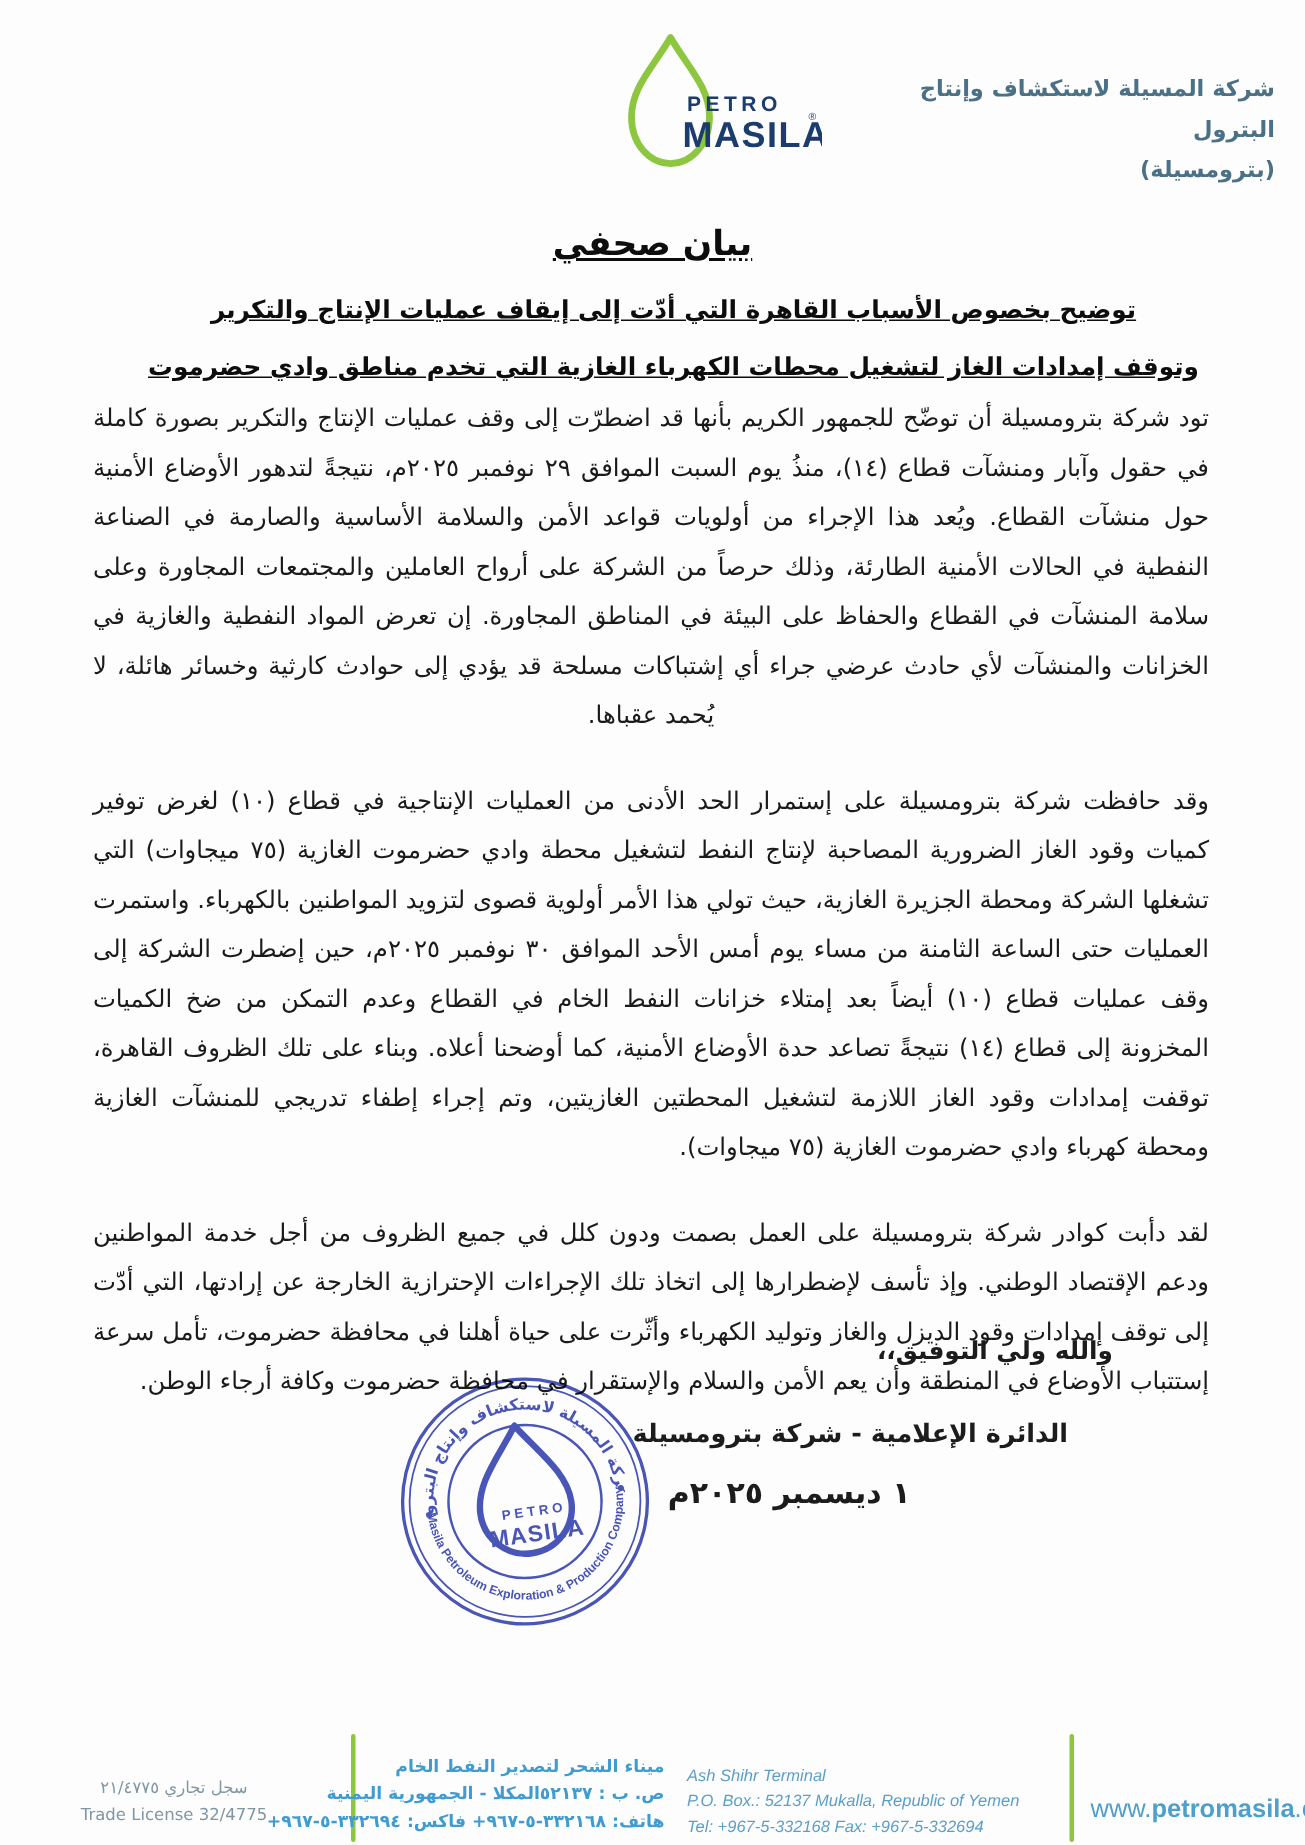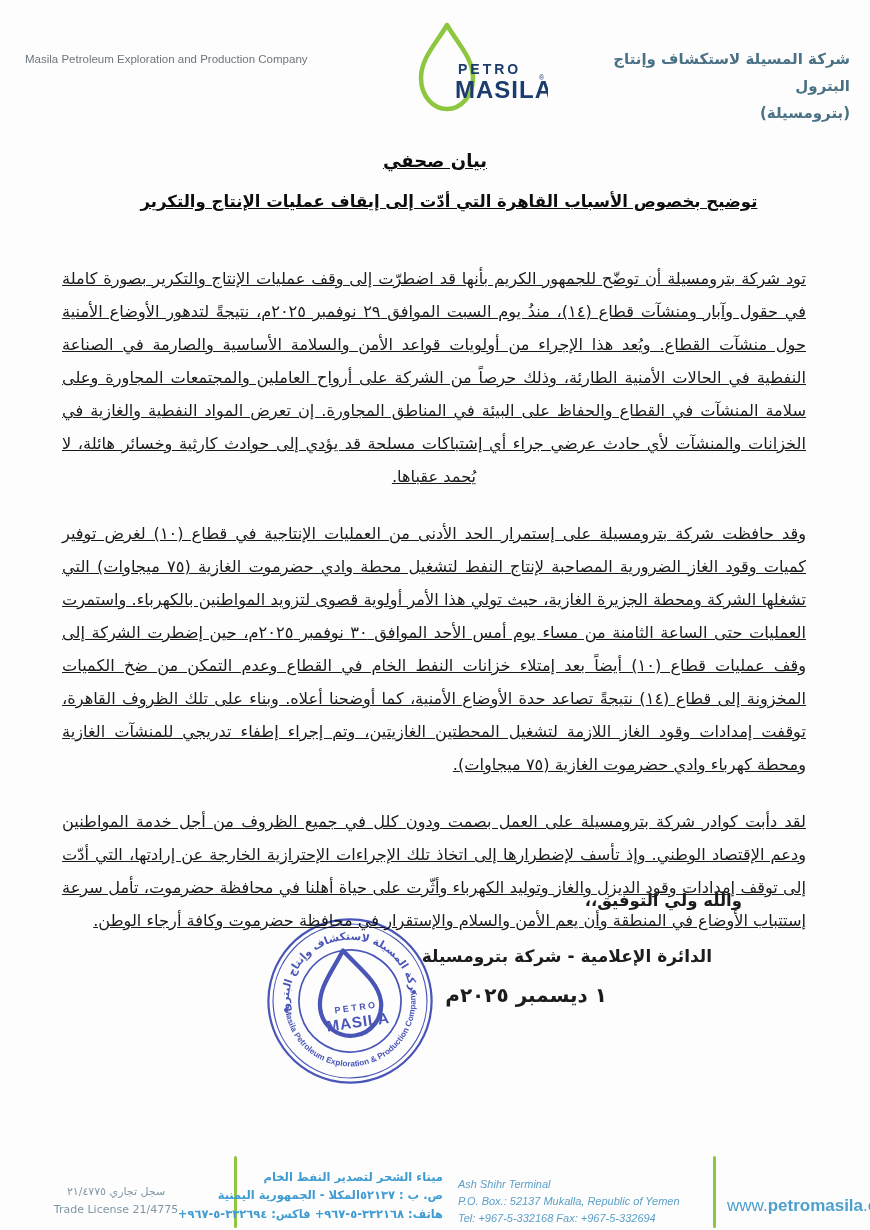--- a/index.html
+++ b/index.html
@@ -19,35 +19,35 @@
     position:absolute; right:20px; top:46px; width:290px;
     direction:rtl; text-align:right;
     font-size:15px; font-weight:bold; line-height:1.8; color:#4b7186;
   }
   
   .titles {
     position:absolute; left:0; right:0; top:150px;
     direction:rtl; text-align:center; color:#0d0d0d;
   }
   .title-main {
-    font-size:18px; font-weight:bold; text-decoration:underline;
+    font-size:23px; font-weight:bold; text-decoration:underline;
     margin-bottom:12px;
   }
   .title-sub {
     font-size:16.5px; font-weight:bold; text-decoration:underline;
     line-height:38px;
     margin-left:28px;
   }
   
   .body-block {
     position:absolute; right:64px; left:62px; top:262px;
     direction:rtl; text-align:justify;
     font-size:16.2px; line-height:33px; color:#1a1a1a;
   }
-  .body-block p { margin:0 0 24px 0;text-decoration:underline; }
+  .body-block p { margin:0 0 24px 0; }
   .body-block p.center-last { text-align-last:center; }
   .body-block p:last-child { margin-bottom:0; }
   
   .dua {
     position:absolute; left:342px; top:891px; width:400px;
     direction:rtl; text-align:right; font-weight:bold; font-size:16.5px;
   }
   .signature {
     position:absolute; right:158px; top:946px;
     direction:rtl; font-weight:bold; font-size:17px; z-index:2;
@@ -89,38 +89,38 @@
     font-size:17px; color:#4d9fcc;
   }
   .website .bold { font-weight:bold; }
 </style>
 </head>
 <body>
 
 <div class="page">
 
   <div class="header-en">
-    <div>Masila Petroleum Exploration and Production Company</div>
   </div>
 
   <svg class="logo-svg" width="150" height="102" viewBox="0 0 150 102">
     <path d="M49,7 C38,26 23,40 23,60 C23,78 35,91 49,91 C63,91 75,78 75,60 C75,40 60,26 49,7 Z" fill="none" stroke="#8dc63f" stroke-width="4.5" stroke-linejoin="round"></path>
     <text x="60" y="56" font-family="Liberation Sans, sans-serif" font-size="14" font-weight="bold" letter-spacing="3" fill="#1d3c6e">PETRO</text>
     <text x="57" y="80" font-family="Liberation Sans, sans-serif" font-size="24" font-weight="bold" letter-spacing="1" fill="#1d3c6e">MASILA</text>
     <text x="141" y="62" font-family="Liberation Sans, sans-serif" font-size="7" fill="#1d3c6e">®</text>
   </svg>
 
   <div class="header-ar">
     <div>شركة المسيلة لاستكشاف وإنتاج البترول</div>
     <div>(بترومسيلة)</div>
   </div>
 
   <div class="titles">
     <div class="title-main">بيان صحفي</div>
     <div class="title-sub">توضيح بخصوص الأسباب القاهرة التي أدّت إلى إيقاف عمليات الإنتاج والتكرير</div>
+    <div class="title-sub">وتوقف إمدادات الغاز لتشغيل محطات الكهرباء الغازية التي تخدم مناطق وادي حضرموت</div>
   </div>
 
   <div class="body-block">
     <p class="center-last">تود شركة بترومسيلة أن توضّح للجمهور الكريم بأنها قد اضطرّت إلى وقف عمليات الإنتاج والتكرير بصورة كاملة في حقول وآبار ومنشآت قطاع (١٤)، منذُ يوم السبت الموافق ٢٩ نوفمبر ٢٠٢٥م، نتيجةً لتدهور الأوضاع الأمنية حول منشآت القطاع. ويُعد هذا الإجراء من أولويات قواعد الأمن والسلامة الأساسية والصارمة في الصناعة النفطية في الحالات الأمنية الطارئة، وذلك حرصاً من الشركة على أرواح العاملين والمجتمعات المجاورة وعلى سلامة المنشآت في القطاع والحفاظ على البيئة في المناطق المجاورة. إن تعرض المواد النفطية والغازية في الخزانات والمنشآت لأي حادث عرضي جراء أي إشتباكات مسلحة قد يؤدي إلى حوادث كارثية وخسائر هائلة، لا يُحمد عقباها.</p>
     <p>وقد حافظت شركة بترومسيلة على إستمرار الحد الأدنى من العمليات الإنتاجية في قطاع (١٠) لغرض توفير كميات وقود الغاز الضرورية المصاحبة لإنتاج النفط لتشغيل محطة وادي حضرموت الغازية (٧٥ ميجاوات) التي تشغلها الشركة ومحطة الجزيرة الغازية، حيث تولي هذا الأمر أولوية قصوى لتزويد المواطنين بالكهرباء. واستمرت العمليات حتى الساعة الثامنة من مساء يوم أمس الأحد الموافق ٣٠ نوفمبر ٢٠٢٥م، حين إضطرت الشركة إلى وقف عمليات قطاع (١٠) أيضاً بعد إمتلاء خزانات النفط الخام في القطاع وعدم التمكن من ضخ الكميات المخزونة إلى قطاع (١٤) نتيجةً تصاعد حدة الأوضاع الأمنية، كما أوضحنا أعلاه. وبناء على تلك الظروف القاهرة، توقفت إمدادات وقود الغاز اللازمة لتشغيل المحطتين الغازيتين، وتم إجراء إطفاء تدريجي للمنشآت الغازية ومحطة كهرباء وادي حضرموت الغازية (٧٥ ميجاوات).</p>
     <p>لقد دأبت كوادر شركة بترومسيلة على العمل بصمت ودون كلل في جميع الظروف من أجل خدمة المواطنين ودعم الإقتصاد الوطني. وإذ تأسف لإضطرارها إلى اتخاذ تلك الإجراءات الإحترازية الخارجة عن إرادتها، التي أدّت إلى توقف إمدادات وقود الديزل والغاز وتوليد الكهرباء وأثّرت على حياة أهلنا في محافظة حضرموت، تأمل سرعة إستتباب الأوضاع في المنطقة وأن يعم الأمن والسلام والإستقرار في محافظة حضرموت وكافة أرجاء الوطن.</p>
   </div>
 
   <div class="dua">والله ولي التوفيق،،</div>
   <div class="signature">الدائرة الإعلامية - شركة بترومسيلة</div>
@@ -147,21 +147,21 @@
     <path d="M100,40 C85,62 64,80 64,105 a36,36 0 0 0 72,0 C136,82 115,62 100,40 Z" fill="none" stroke="#2f3daf" stroke-width="5" stroke-linejoin="round"></path>
     <text x="106" y="112" text-anchor="middle" font-size="10.5" font-weight="bold" letter-spacing="3" fill="#2f3daf" font-family="Liberation Sans, sans-serif">PETRO</text>
     <text x="106" y="132" text-anchor="middle" font-size="18" font-weight="bold" letter-spacing="1" fill="#2f3daf" font-family="Liberation Sans, sans-serif">MASILA</text>
   </svg>
 
   <div class="footer-divider divider-1"></div>
   <div class="footer-divider divider-2"></div>
 
   <div class="license">
     <div class="ar">سجل تجاري ٢١/٤٧٧٥</div>
-    <div>Trade License 21/4775</div>
+    <div>Trade License 32/4775</div>
   </div>
 
   <div class="terminal-ar">
     <div>ميناء الشحر لتصدير النفط الخام</div>
     <div>ص. ب : ٥٢١٣٧المكلا - الجمهورية اليمنية</div>
     <div>هاتف: ٣٣٢١٦٨-٥-٩٦٧+ فاكس: ٣٣٢٦٩٤-٥-٩٦٧+</div>
   </div>
 
   <div class="terminal-en">
     <div>Ash Shihr Terminal</div>

